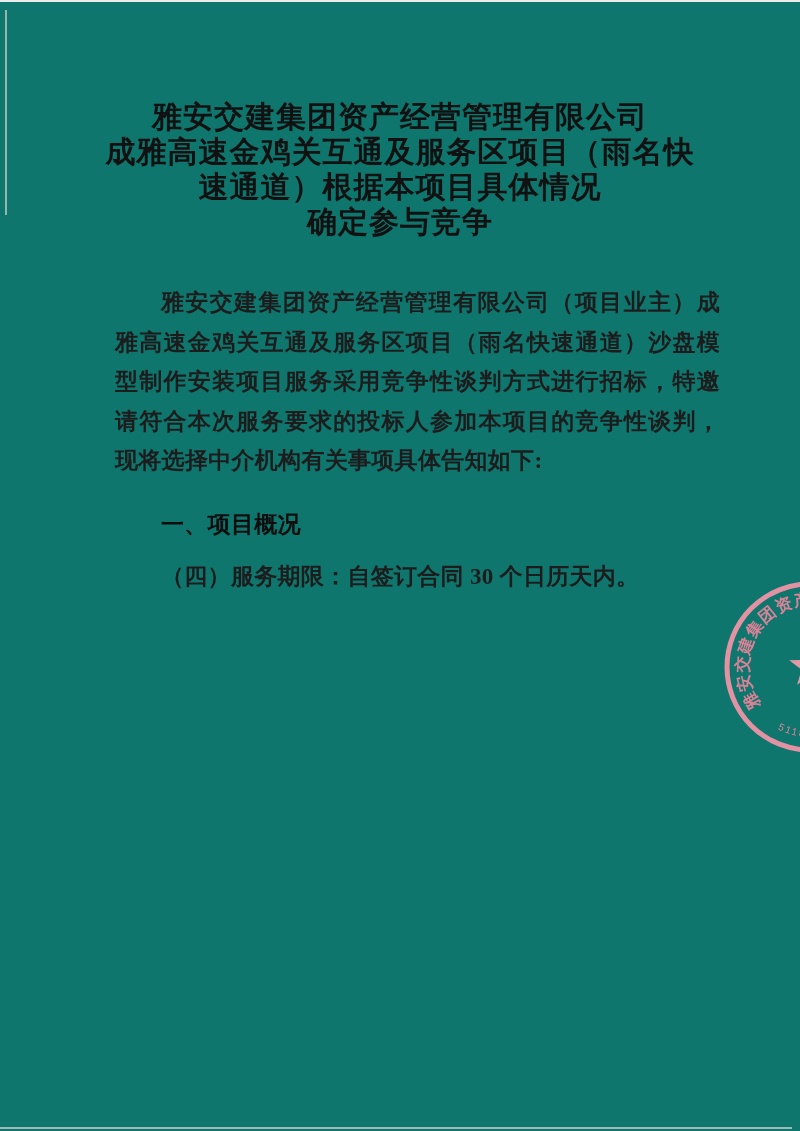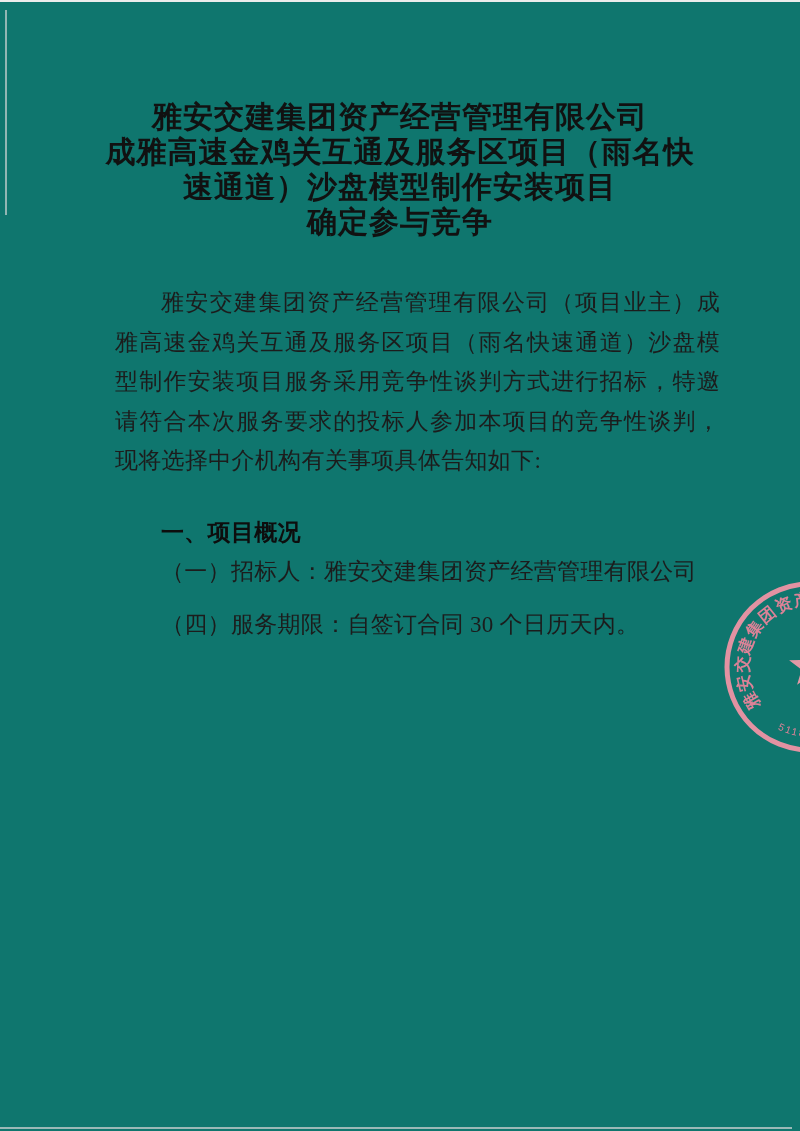--- a/index.html
+++ b/index.html
@@ -44,28 +44,29 @@
   .content {
     margin:44px 80px 0 115px;
     font-size:23px;
     line-height:39.5px;
     text-align:justify;
     letter-spacing:0.3px;
   }
   .content p {
     margin:0;
     text-indent:46px;
+    font-weight:bold;
   }
   .heading {
     font-family:"Liberation Sans","DejaVu Sans",sans-serif;
     font-weight:700;
     color:#0d0d0d;
     text-indent:46px;
   }
-  .heading.gap-above { margin-top:32px; }
+  .heading.gap-above { margin-top:24px; }
   p.gap-above { margin-top:13px; }
   
   .stamp {
     position:absolute;
     left:700px; top:540px;
     width:100px; height:260px;
   }
   .seal-ring-text {
     font-family:"Liberation Serif","DejaVu Serif",serif;
     font-weight:700;
@@ -83,29 +84,28 @@
 
 <div class="page">
 
   <div class="artifact-top"></div>
   <div class="artifact-left"></div>
   <div class="artifact-bottom"></div>
 
   <div class="title">
     <div>雅安交建集团资产经营管理有限公司</div>
     <div>成雅高速金鸡关互通及服务区项目（雨名快</div>
-    <div>速通道）沙盘模型制作安装项目</div>
+    <div>速通道）根据本项目具体情况</div>
     <div>确定参与竞争</div>
   </div>
 
   <div class="content">
     <p>雅安交建集团资产经营管理有限公司（项目业主）成雅高速金鸡关互通及服务区项目（雨名快速通道）沙盘模型制作安装项目服务采用竞争性谈判方式进行招标，特邀请符合本次服务要求的投标人参加本项目的竞争性谈判，现将选择中介机构有关事项具体告知如下:</p>
 
     <div class="heading gap-above">一、项目概况</div>
-    <p>（一）招标人：雅安交建集团资产经营管理有限公司</p>
     <p class="gap-above">（四）服务期限：自签订合同 30 个日历天内。</p>
 
   </div>
 
   <svg class="stamp" viewBox="0 0 100 260" aria-hidden="true">
     <defs>
       <path id="seal-arc-top" d="M 61,165 A 62 62 0 1 1 159,165" fill="none"></path>
       <path id="seal-arc-bottom" d="M 40,127 A 70 70 0 0 0 180,127" fill="none"></path>
     </defs>
     <circle cx="110" cy="127" r="83" fill="none" stroke="#ee93a4" stroke-width="5" opacity="0.95"></circle>

